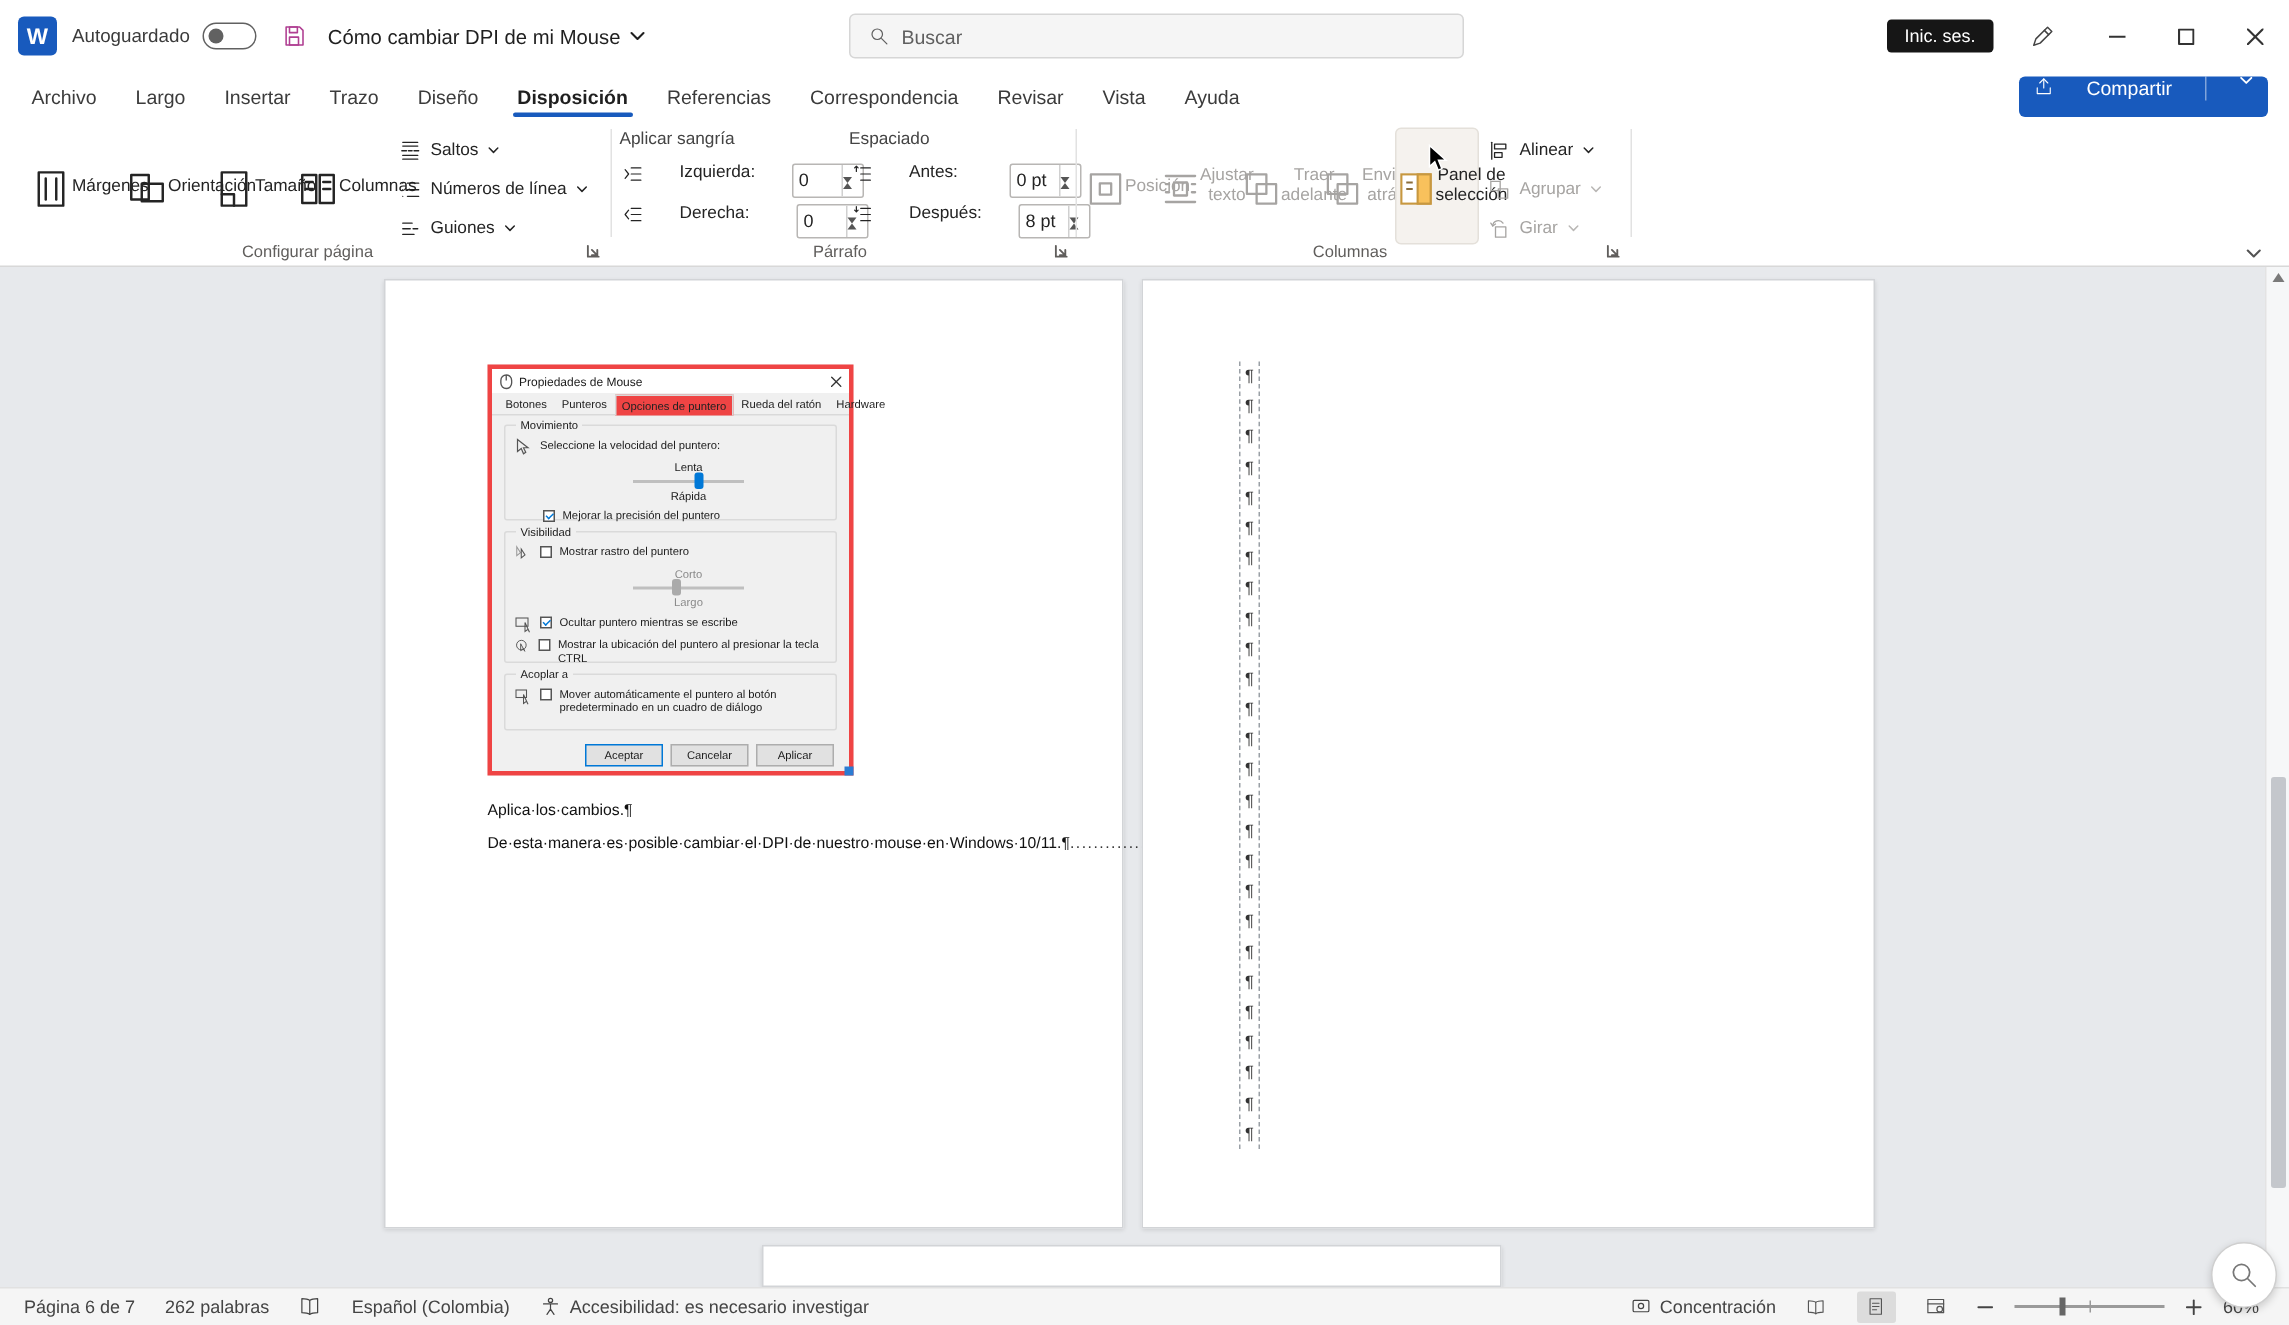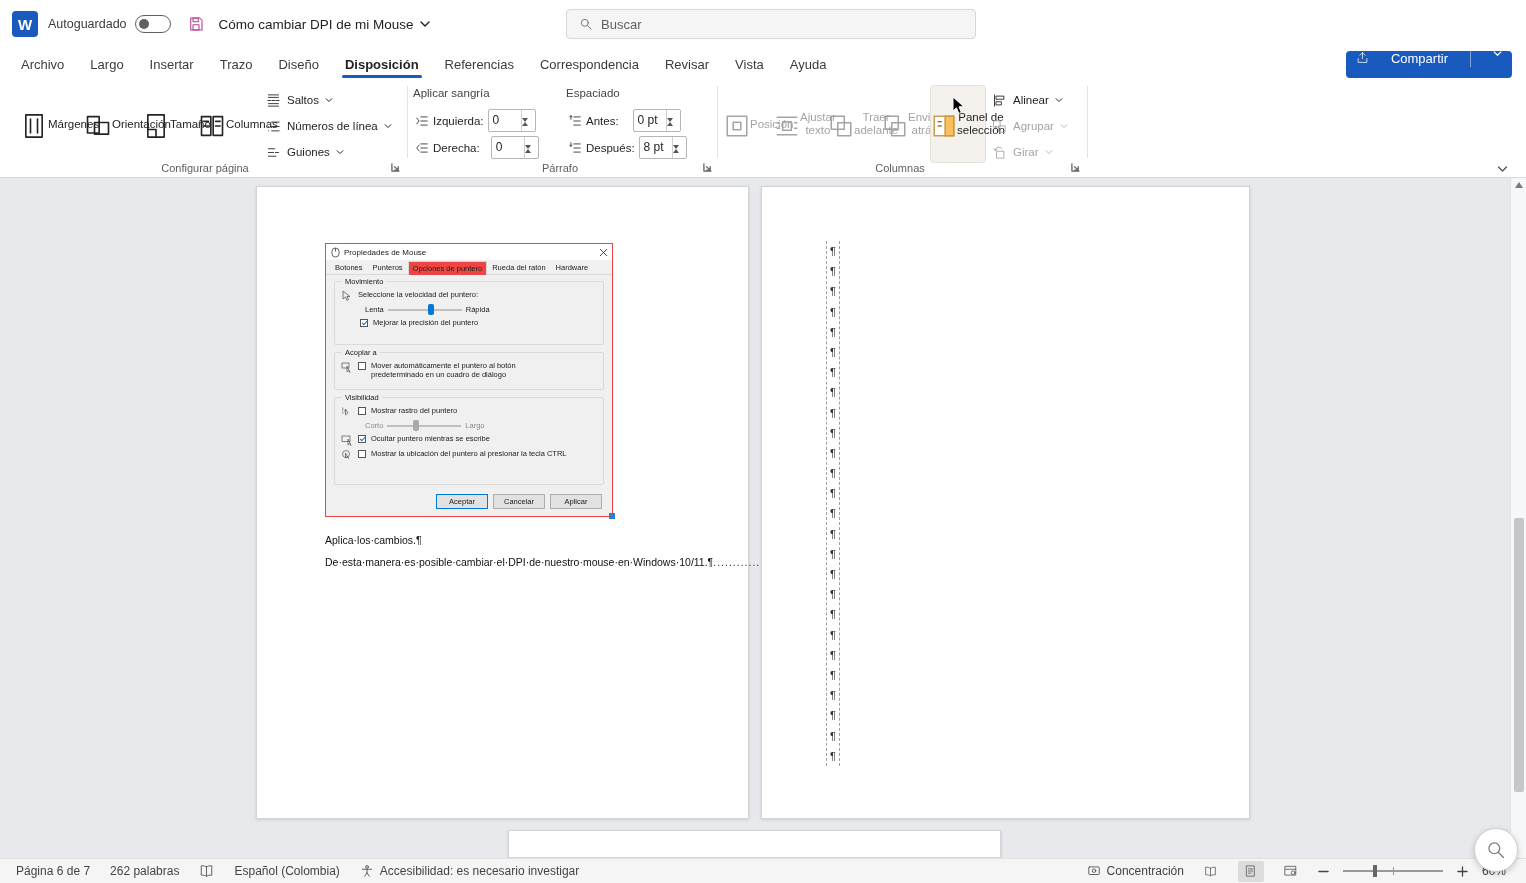--- a/index.html
+++ b/index.html
@@ -37,54 +37,54 @@
   .launcher { position:absolute; bottom:3px; width:14px; height:14px; color:#605e5c; display:flex; align-items:center; justify-content:center; }
   .rbtn-lg { position:absolute; top:5px; width:58px; height:78px; display:flex; flex-direction:row; align-items:center; border-radius:4px; color:#242424; }
   .rbtn-lg .iconbox { height:34px; display:flex; align-items:center; justify-content:center; margin-top:3px; }
   .rbtn-lg .lbl { font-size:11.5px; line-height:13px; text-align:center; }
   .rbtn-lg .chev { margin-top:2px; color:#444; }
   .rbtn-lg.disabled, .rbtn-sm.disabled { color:#a6a4a2; }
   .rbtn-lg.disabled .chev, .rbtn-sm.disabled .chev { color:#b9b7b5; }
   .rbtn-lg.hl { background:#f5f2ee; border:1px solid #e4e0da; }
   .rbtn-sm { position:absolute; height:24px; display:flex; align-items:center; gap:6px; font-size:11.5px; color:#242424; padding:0 4px; border-radius:3px; }
   .sect-hd { position:absolute; top:7px; font-size:11.5px; color:#444; }
-  .fld-row { position:absolute; display:flex; align-items:center; gap:4px; font-size:11.5px; color:#242424; }
+  .fld-row { position:absolute; display:flex; gap:24px; font-size:11.5px; color:#242424; }
   .spin { width:48px; height:23px; border:1px solid #b8b6b4; background:#fff; display:flex; border-radius:2px; overflow:hidden; }
   .spin .val { flex:1; padding:3px 4px; font-size:12px; }
   .spin .arrows { width:14px; border-left:1px solid #d0d0d0; display:flex; flex-direction:column; }
   .tri-up { width:0; height:0; border-left:3px solid transparent; border-right:3px solid transparent; border-bottom:4px solid #555; }
   .tri-dn { width:0; height:0; border-left:3px solid transparent; border-right:3px solid transparent; border-top:4px solid #555; }
   .collapse-chev { position:absolute; right:18px; bottom:4px; color:#555; }
   .cursor-ptr { position:absolute; left:952px; top:96px; z-index:50; }
 
   
   .canvas { position:absolute; top:178px; left:0; right:0; bottom:25px; background:#e7e9ec; overflow:hidden; }
   .page { position:absolute; background:#fff; border:1px solid #d2d4d7; box-shadow:0 1px 3px rgba(0,0,0,.12); }
   .page1 { left:256px; top:8px; width:493px; height:633px; }
   .page2 { left:761px; top:8px; width:489px; height:633px; }
   .page3 { left:508px; top:652px; width:493px; height:28px; }
   .caption { position:absolute; left:68px; font-size:10.5px; color:#111; white-space:nowrap; }
   .trailer { color:#333; letter-spacing:1px; }
   .pilcol { position:absolute; left:64px; top:54px; width:14px; border-left:1px dashed #9aa0a6; border-right:1px dashed #9aa0a6; }
   .pmark { height:20.2px; font-size:11px; color:#333; text-align:center; line-height:20.2px; }
 
   
-  .mdialog { position:absolute; left:68px; top:56px; width:288px; height:274px; background:#f0f0f0; border:1px solid #ef4444; font-size:7.5px; color:#1a1a1a; }
+  .mdialog { position:absolute; left:68px; top:56px; width:244px; height:274px; background:#f0f0f0; border:3px solid #ef4444; font-size:7.5px; color:#1a1a1a; }
   .mdlg-title { height:16px; background:#fff; display:flex; align-items:center; gap:4px; padding:0 5px; font-size:8px; }
   .mdlg-title .x { margin-left:auto; color:#333; }
   .mdlg-tabs { height:15px; display:flex; align-items:flex-end; padding:0 4px; border-bottom:1px solid #d9d9d9; background:#f0f0f0; }
   .dtab { padding:2px 4px 2px; border:1px solid transparent; border-bottom:none; white-space:nowrap; color:#222; }
   .dtab.active { background:#ef4444; border-color:#d9d9d9; position:relative; top:1px;margin-top:48px; }
   .mdlg-body { padding:6px 8px 4px; }
   .gbox { border:1px solid #dadada; border-radius:2px; position:relative; margin-bottom:7px; padding:8px 6px 4px 6px; background:#f0f0f0; }
   .gbox .legend { position:absolute; top:-5px; left:7px; background:#f0f0f0; padding:0 3px; }
   .drow { display:flex; align-items:flex-start; gap:5px; margin-bottom:3px; }
   .dck { width:8px; height:8px; border:1px solid #555; background:#fff; position:relative; flex:none; margin-top:1px; }
   .dck.checked::after { content:""; position:absolute; left:1px; top:1px; width:4px; height:2px; border-left:1.5px solid #0078d7; border-bottom:1.5px solid #0078d7; transform:rotate(-45deg); }
-  .slider { display:flex; align-items:center; gap:4px; margin:2px 0 4px 24px; }
+  .slider { display:flex; align-items:center; gap:4px; margin:2px 0 4px 24px;flex-direction:column; }
   .track { width:74px; height:2px; background:#bfbfbf; position:relative; }
   .thumb { position:absolute; top:-5px; width:6px; height:11px; border-radius:2px; background:#0078d7; }
   .thumb.gray { background:#aaa; }
   .dbtns { display:flex; justify-content:flex-end; gap:5px; padding:2px 2px 0; }
   .dbtn { width:52px; height:15px; background:#e1e1e1; border:1px solid #adadad; display:flex; align-items:center; justify-content:center; }
   .dbtn.default { border-color:#0078d7; }
   .resize-handle { position:absolute; right:-3px; bottom:-3px; width:6px; height:6px; background:#2b7cd3; }
 
   
   .scrollbar { position:absolute; right:0; top:0; bottom:0; width:16px; background:#f6f7f8; border-left:1px solid #e3e3e3; }
@@ -126,20 +126,45 @@
     <svg class="ico" width="10" height="7" viewBox="0 0 10 7">
         <path d="M1 1l4 4 4-4"></path>
       </svg>
   </div>
   <div class="search-box">
     <svg class="ico" width="14" height="14" viewBox="0 0 24 24">
         <circle cx="10" cy="10" r="6"></circle>
         <line x1="15" y1="15" x2="21" y2="21"></line>
       </svg>
     <span>Buscar</span>
+  </div>
+  <div class="tb-right">
+    <span class="signin-badge">Inic. ses.</span>
+    <span class="pen-btn">
+      <svg class="ico" width="17" height="17" viewBox="0 0 24 24">
+          <path d="M4 20l2-6L17 3l4 4L10 18z"></path>
+          <path d="M14 6l4 4"></path>
+        </svg>
+    </span>
+    <span class="winctl">
+      <svg class="ico" width="11" height="11" viewBox="0 0 11 11">
+          <line x1="0" y1="5.5" x2="11" y2="5.5"></line>
+        </svg>
+    </span>
+    <span class="winctl">
+      <svg class="ico" width="11" height="11" viewBox="0 0 11 11">
+          <rect x="0.7" y="0.7" width="9.6" height="9.6"></rect>
+        </svg>
+    </span>
+    <span class="winctl">
+      <svg class="ico" width="11" height="11" viewBox="0 0 11 11">
+          <line x1="0" y1="0" x2="11" y2="11"></line>
+          <line x1="11" y1="0" x2="0" y2="11"></line>
+        </svg>
+    </span>
   </div>
 </div>
 
 <div class="menubar">
   <div style="display:flex">
       <div class="mtab">Archivo</div>
       <div class="mtab">Largo</div>
       <div class="mtab">Insertar</div>
       <div class="mtab">Trazo</div>
       <div class="mtab">Diseño</div>
@@ -503,32 +528,20 @@
           <div class="slider">
             <span>Lenta</span>
             <span class="track">
                 <span class="thumb" style="left:55%"></span>
               </span>
             <span>Rápida</span>
           </div>
           <div class="drow" style="margin-left:19px">
             <span class="dck checked"></span>
             <span>Mejorar la precisión del puntero</span>
-          </div>
-        </div>
-
-        <div class="gbox" style="height:38px">
-          <span class="legend">Acoplar a</span>
-          <div class="drow">
-            <svg width="12" height="12" viewBox="0 0 24 24">
-                <rect x="2" y="4" width="14" height="10" fill="none" stroke="#555" stroke-width="1.4"></rect>
-                <polygon points="12,10 12,22 16,19 18,23" fill="none" stroke="#555" stroke-width="1.4"></polygon>
-              </svg>
-            <span class="dck"></span>
-            <span style="width:160px">Mover automáticamente el puntero al botón predeterminado en un cuadro de diálogo</span>
           </div>
         </div>
 
         <div class="gbox" style="height:88px">
           <span class="legend">Visibilidad</span>
           <div class="drow">
             <svg width="12" height="12" viewBox="0 0 24 24">
                 <polygon points="3,3 3,15 8,11" fill="none" stroke="#999" stroke-width="1.4"></polygon>
                 <polygon points="9,6 9,18 14,14" fill="none" stroke="#555" stroke-width="1.4"></polygon>
               </svg>
@@ -553,20 +566,32 @@
           <div class="drow">
             <svg width="12" height="12" viewBox="0 0 24 24">
                 <circle cx="10" cy="10" r="7" fill="none" stroke="#555" stroke-width="1.4"></circle>
                 <polygon points="9,8 9,18 13,15 15,19" fill="none" stroke="#555" stroke-width="1.4"></polygon>
               </svg>
             <span class="dck"></span>
             <span>Mostrar la ubicación del puntero al presionar la tecla CTRL</span>
           </div>
         </div>
 
+        <div class="gbox" style="height:38px">
+          <span class="legend">Acoplar a</span>
+          <div class="drow">
+            <svg width="12" height="12" viewBox="0 0 24 24">
+                <rect x="2" y="4" width="14" height="10" fill="none" stroke="#555" stroke-width="1.4"></rect>
+                <polygon points="12,10 12,22 16,19 18,23" fill="none" stroke="#555" stroke-width="1.4"></polygon>
+              </svg>
+            <span class="dck"></span>
+            <span style="width:160px">Mover automáticamente el puntero al botón predeterminado en un cuadro de diálogo</span>
+          </div>
+        </div>
+
         <div class="dbtns">
           <span class="dbtn default">Aceptar</span>
           <span class="dbtn">Cancelar</span>
           <span class="dbtn">Aplicar</span>
         </div>
       </div>
       <span class="resize-handle"></span>
     </div>
 
     <div class="caption" style="top:347px">Aplica·los·cambios.¶</div>

